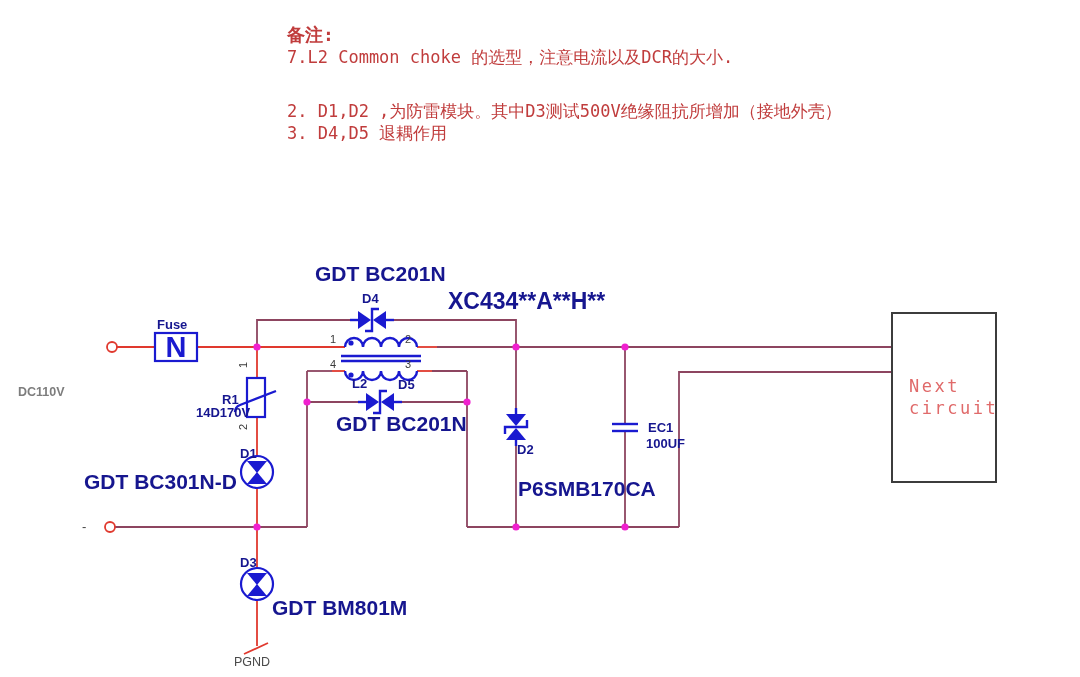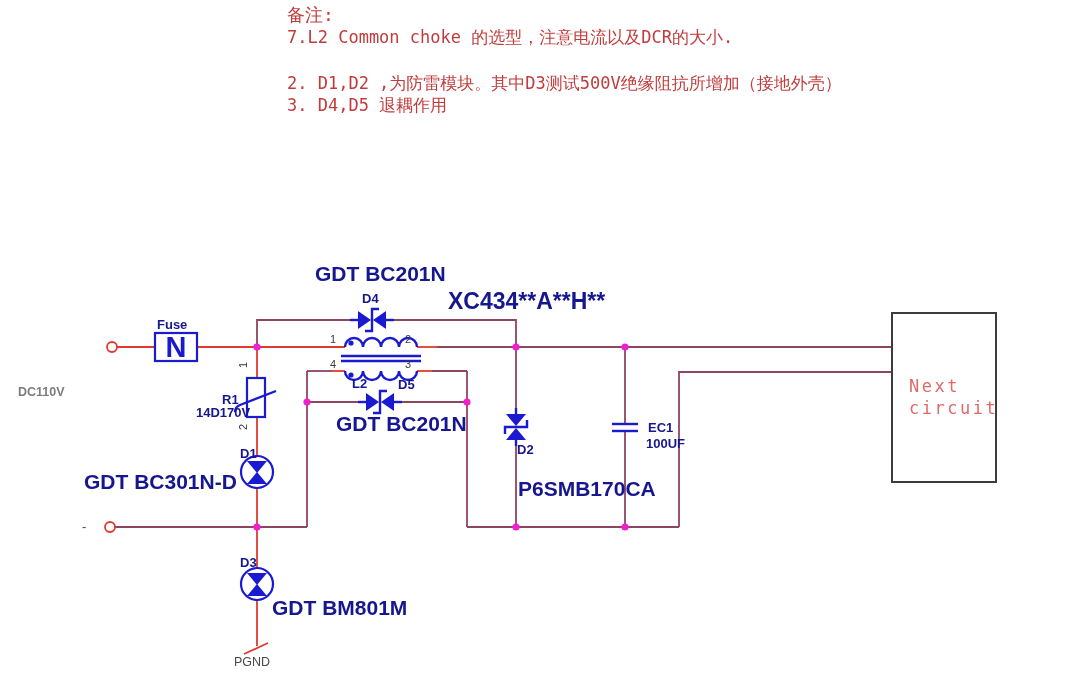--- a/index.html
+++ b/index.html
@@ -6,22 +6,22 @@
   .stage{
     position:relative;width:1080px;height:677px;background:#ffffff;
     font-family:"Liberation Sans",sans-serif;overflow:hidden;
   }
   
   .notes{
     position:absolute;left:287px;top:4px;width:793px;
     font-family:"DejaVu Sans Mono",monospace;
     color:#c03c3c;font-size:17px;line-height:22px;white-space:nowrap;
   }
-  .notes .heading{font-weight:normal;font-size:18px;}
-  .notes .gap{margin-top:24px;}
+  .notes .heading{font-weight:bold;font-size:18px;margin-top:20px;}
+  .notes .gap{margin-top:32px;}
   
   .schematic{position:absolute;left:0;top:0;}
   .wire-m{stroke:#8d4560;stroke-width:1.8;fill:none;}
   .wire-r{stroke:#e0392e;stroke-width:1.8;fill:none;}
   .comp{stroke:#1a1ad0;stroke-width:2.4;fill:none;}
   .comp-fill{fill:#1a1ad0;stroke:none;}
   .comp-box{stroke:#1a1ad0;stroke-width:2.2;fill:#ffffff;}
   .junction{fill:#f020cf;stroke:none;}
   .terminal{stroke:#e0392e;stroke-width:1.8;fill:#ffffff;}
   text{font-family:"Liberation Sans",sans-serif;}

